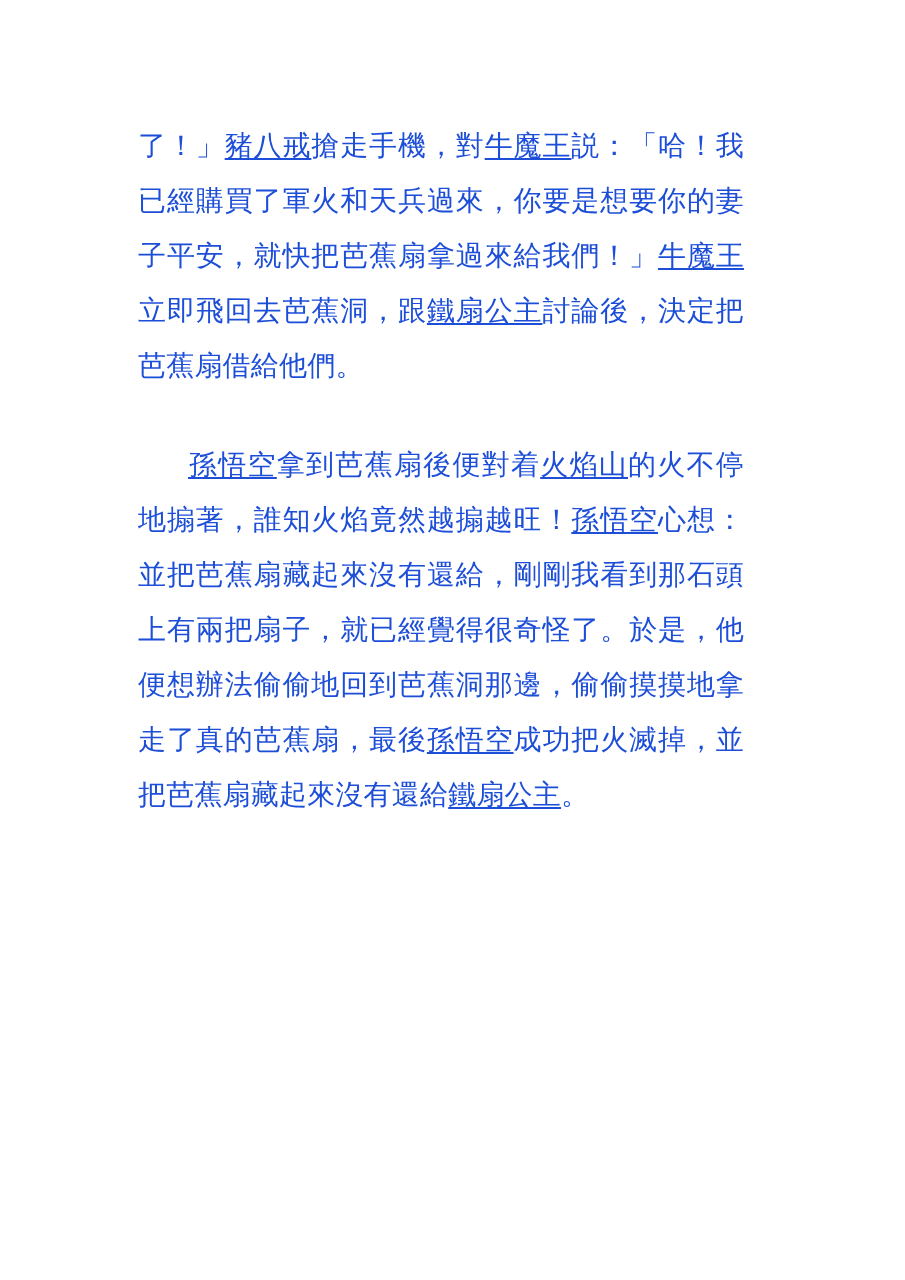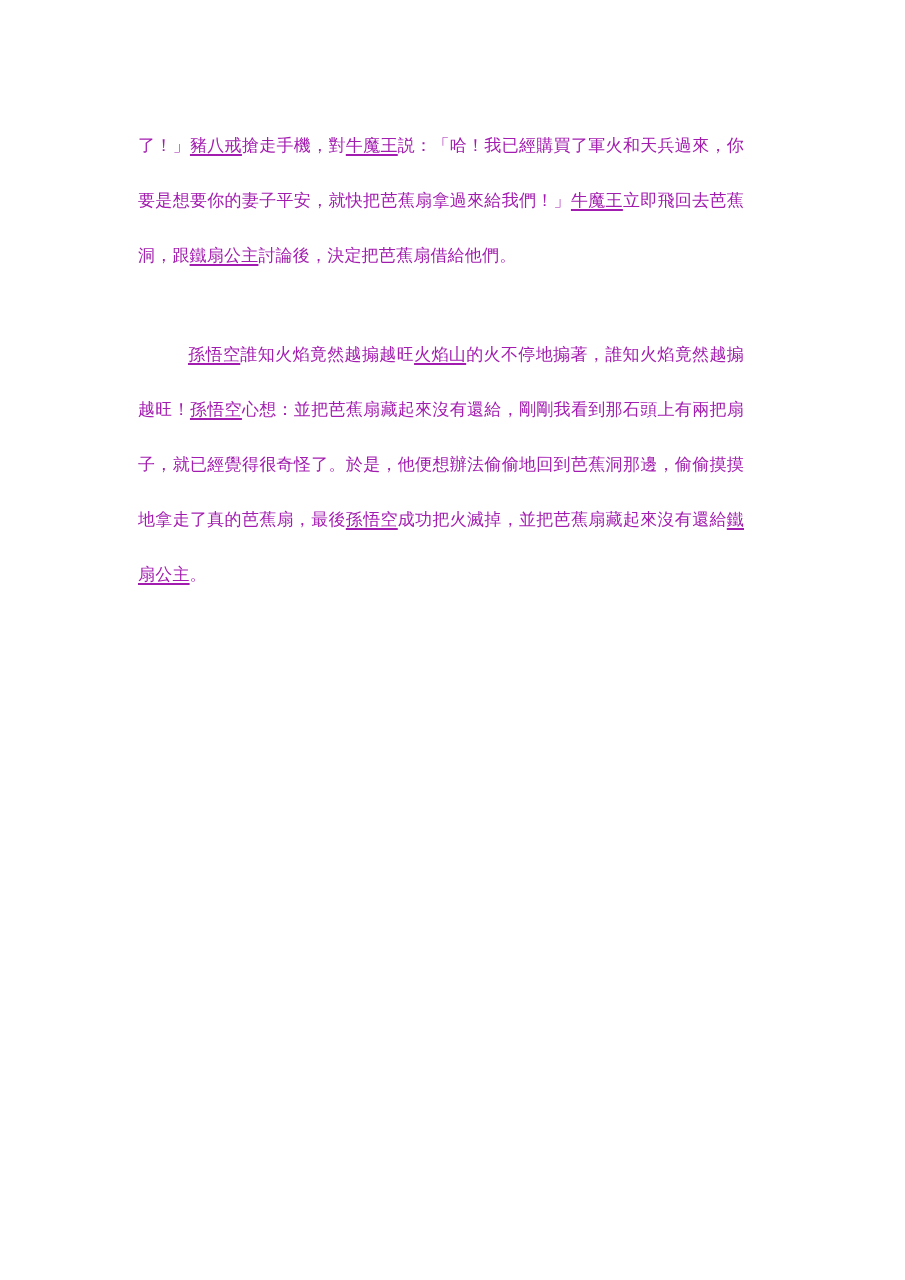--- a/index.html
+++ b/index.html
@@ -20,42 +20,42 @@
     height: 1280px;
     background: #ffffff;
     box-sizing: border-box;
     padding: 118px 150px 0 138px;
   }
   .doc-body {
     width: 622px;
   }
   p.para {
     margin: 0 16px 44px 0;
-    font-size: 17px;
+    font-size: 28px;
     line-height: 55px;
     letter-spacing: 0.2px;
     text-align: justify;
     text-justify: inter-character;
     word-break: break-all;
-    color: #a21caf;
+    color: #1d4ed8;
   }
   p.para:last-child {
     margin-bottom: 0;
   }
   .indent {
     display: inline-block;
     width: 50px;
   }
   .u {
     text-decoration: underline;
     text-underline-offset: 3px;
     text-decoration-thickness: 1.5px;
   }
 </style>
 </head>
 <body>
 
 <div class="page">
   <div class="doc-body" id="doc-body">
       <p class="para"><span>了！」</span><span class="u">豬八戒</span><span>搶走手機，對</span><span class="u">牛魔王</span><span>説：「哈！我已經購買了軍火和天兵過來，你要是想要你的妻子平安，就快把芭蕉扇拿過來給我們！」</span><span class="u">牛魔王</span><span>立即飛回去芭蕉洞，跟</span><span class="u">鐵扇公主</span><span>討論後，決定把芭蕉扇借給他們。</span></p>
-      <p class="para"><span class="indent"></span><span class="u">孫悟空</span><span>誰知火焰竟然越搧越旺</span><span class="u">火焰山</span><span>的火不停地搧著，誰知火焰竟然越搧越旺！</span><span class="u">孫悟空</span><span>心想：並把芭蕉扇藏起來沒有還給，剛剛我看到那石頭上有兩把扇子，就已經覺得很奇怪了。於是，他便想辦法偷偷地回到芭蕉洞那邊，偷偷摸摸地拿走了真的芭蕉扇，最後</span><span class="u">孫悟空</span><span>成功把火滅掉，並把芭蕉扇藏起來沒有還給</span><span class="u">鐵扇公主</span><span>。</span></p>
+      <p class="para"><span class="indent"></span><span class="u">孫悟空</span><span>拿到芭蕉扇後便對着</span><span class="u">火焰山</span><span>的火不停地搧著，誰知火焰竟然越搧越旺！</span><span class="u">孫悟空</span><span>心想：並把芭蕉扇藏起來沒有還給，剛剛我看到那石頭上有兩把扇子，就已經覺得很奇怪了。於是，他便想辦法偷偷地回到芭蕉洞那邊，偷偷摸摸地拿走了真的芭蕉扇，最後</span><span class="u">孫悟空</span><span>成功把火滅掉，並把芭蕉扇藏起來沒有還給</span><span class="u">鐵扇公主</span><span>。</span></p>
     </div>
 </div>
 
 </body></html>

